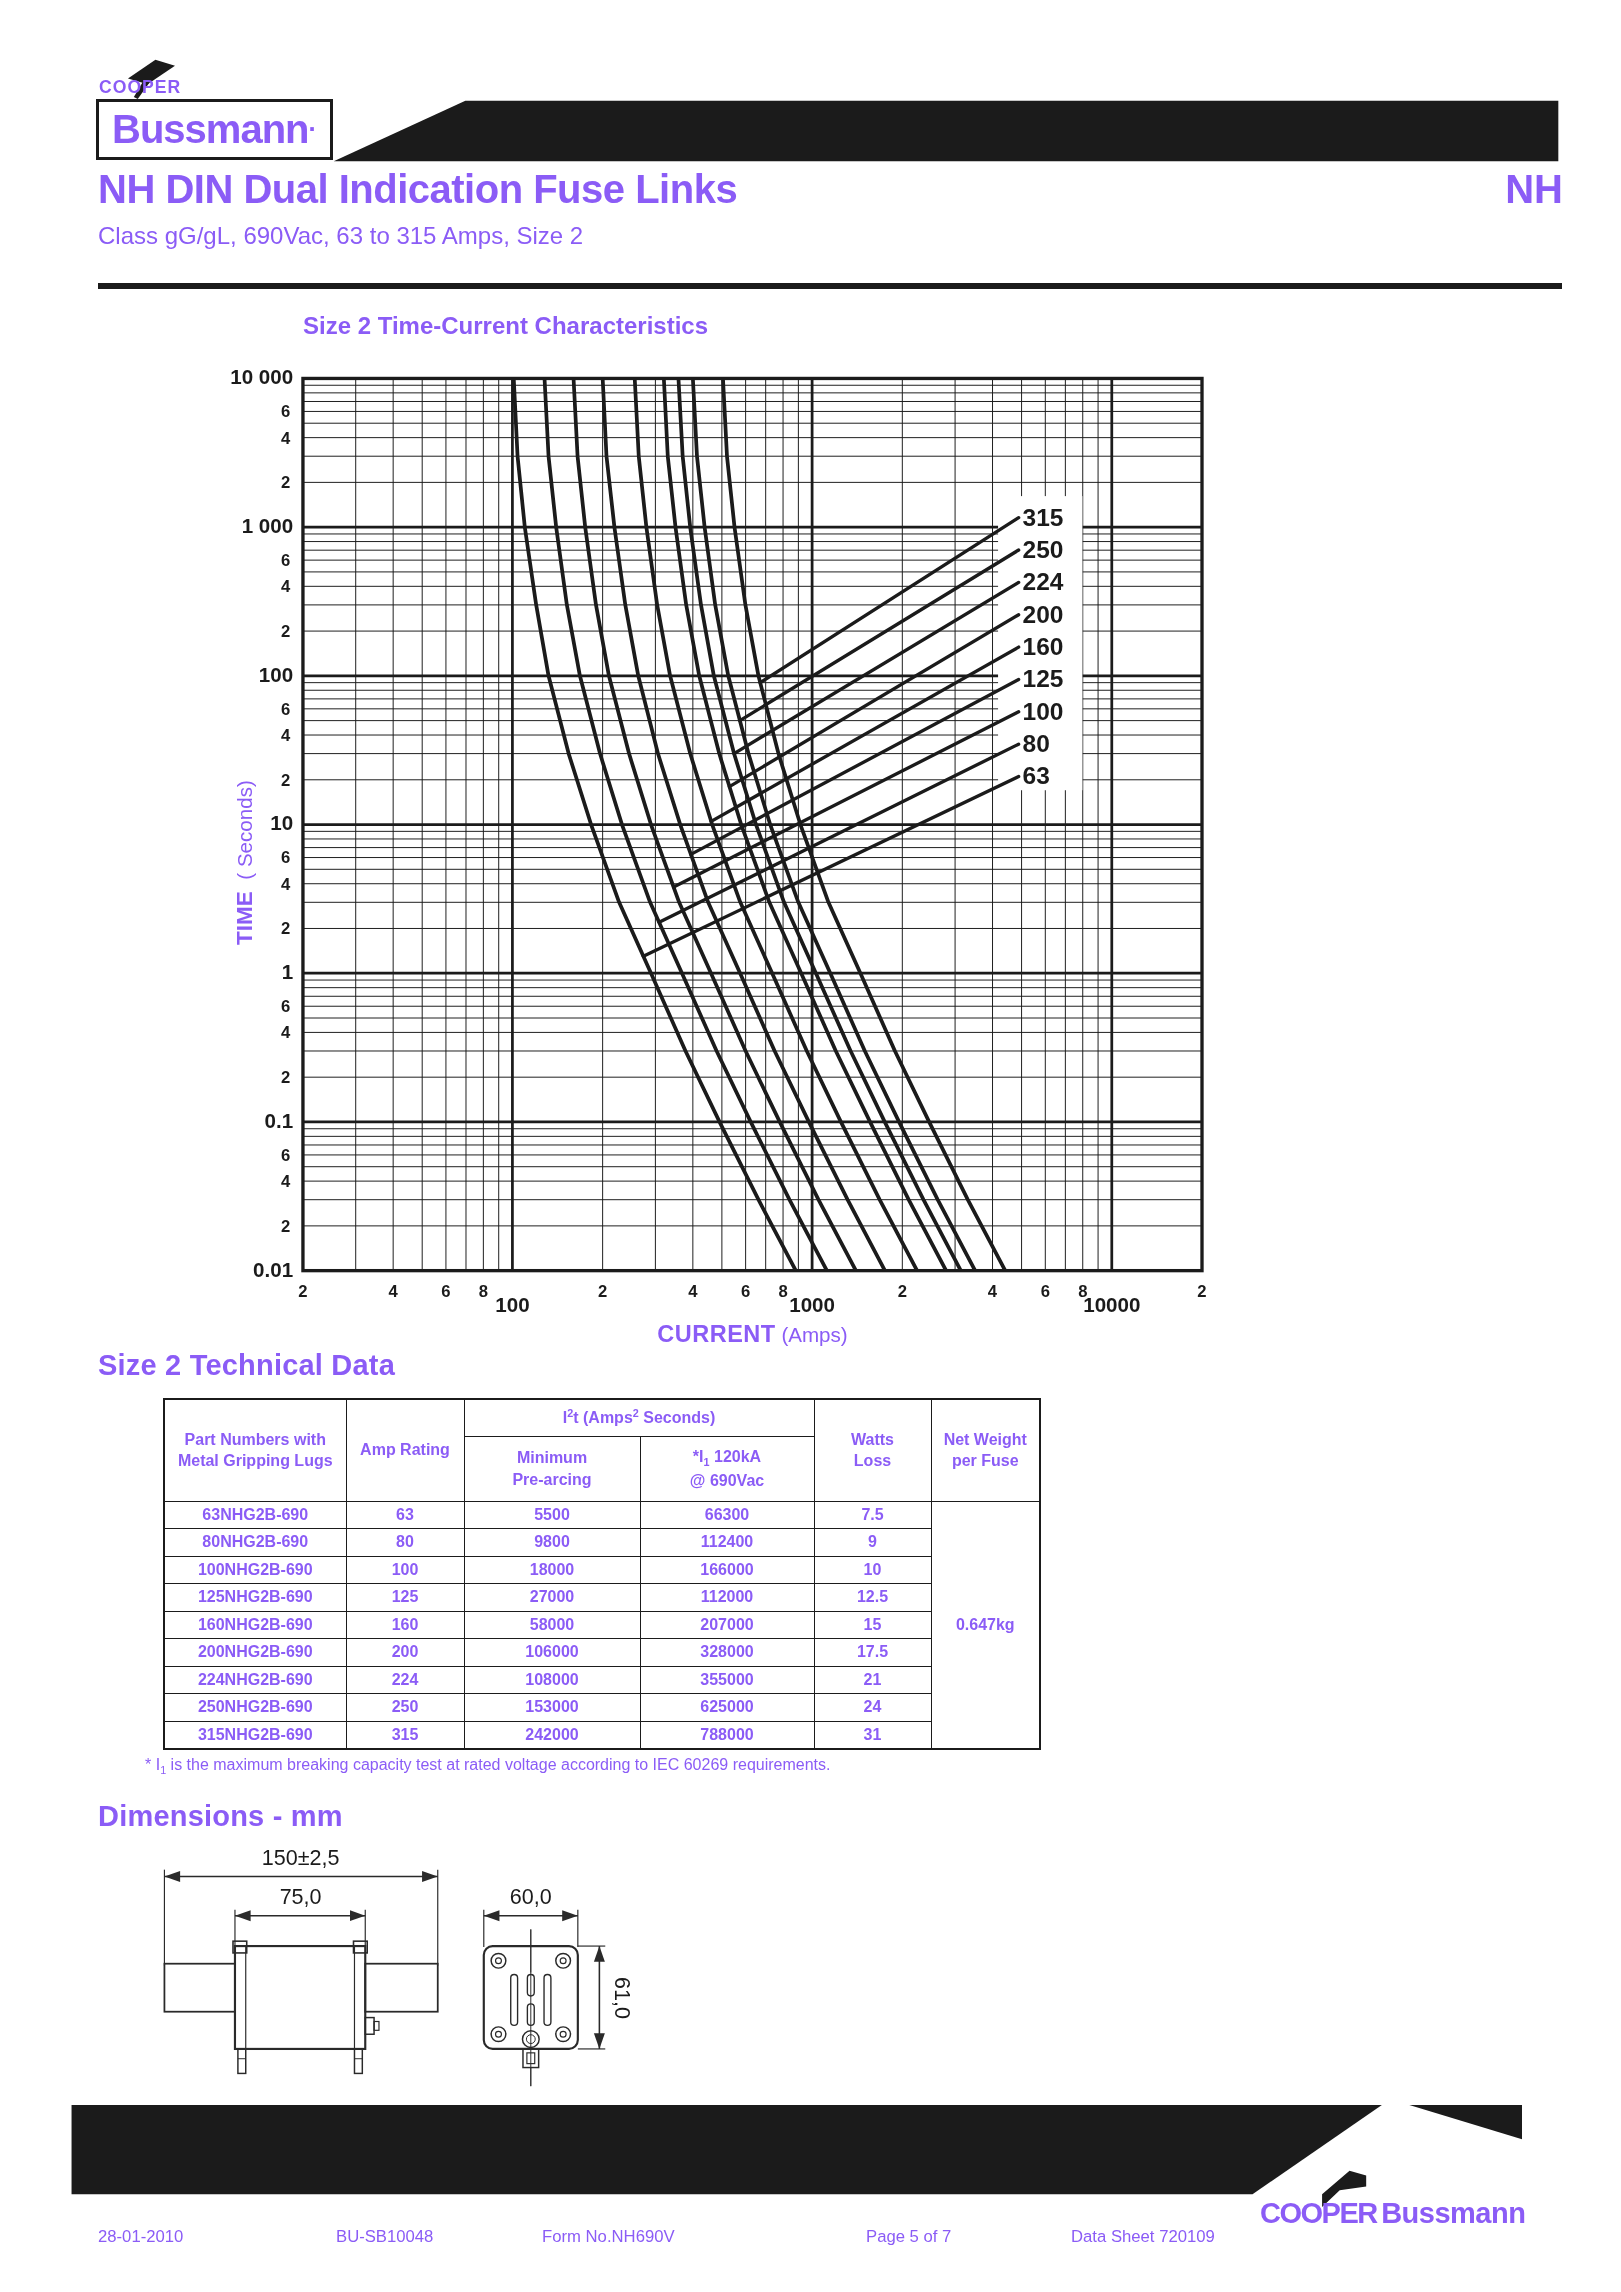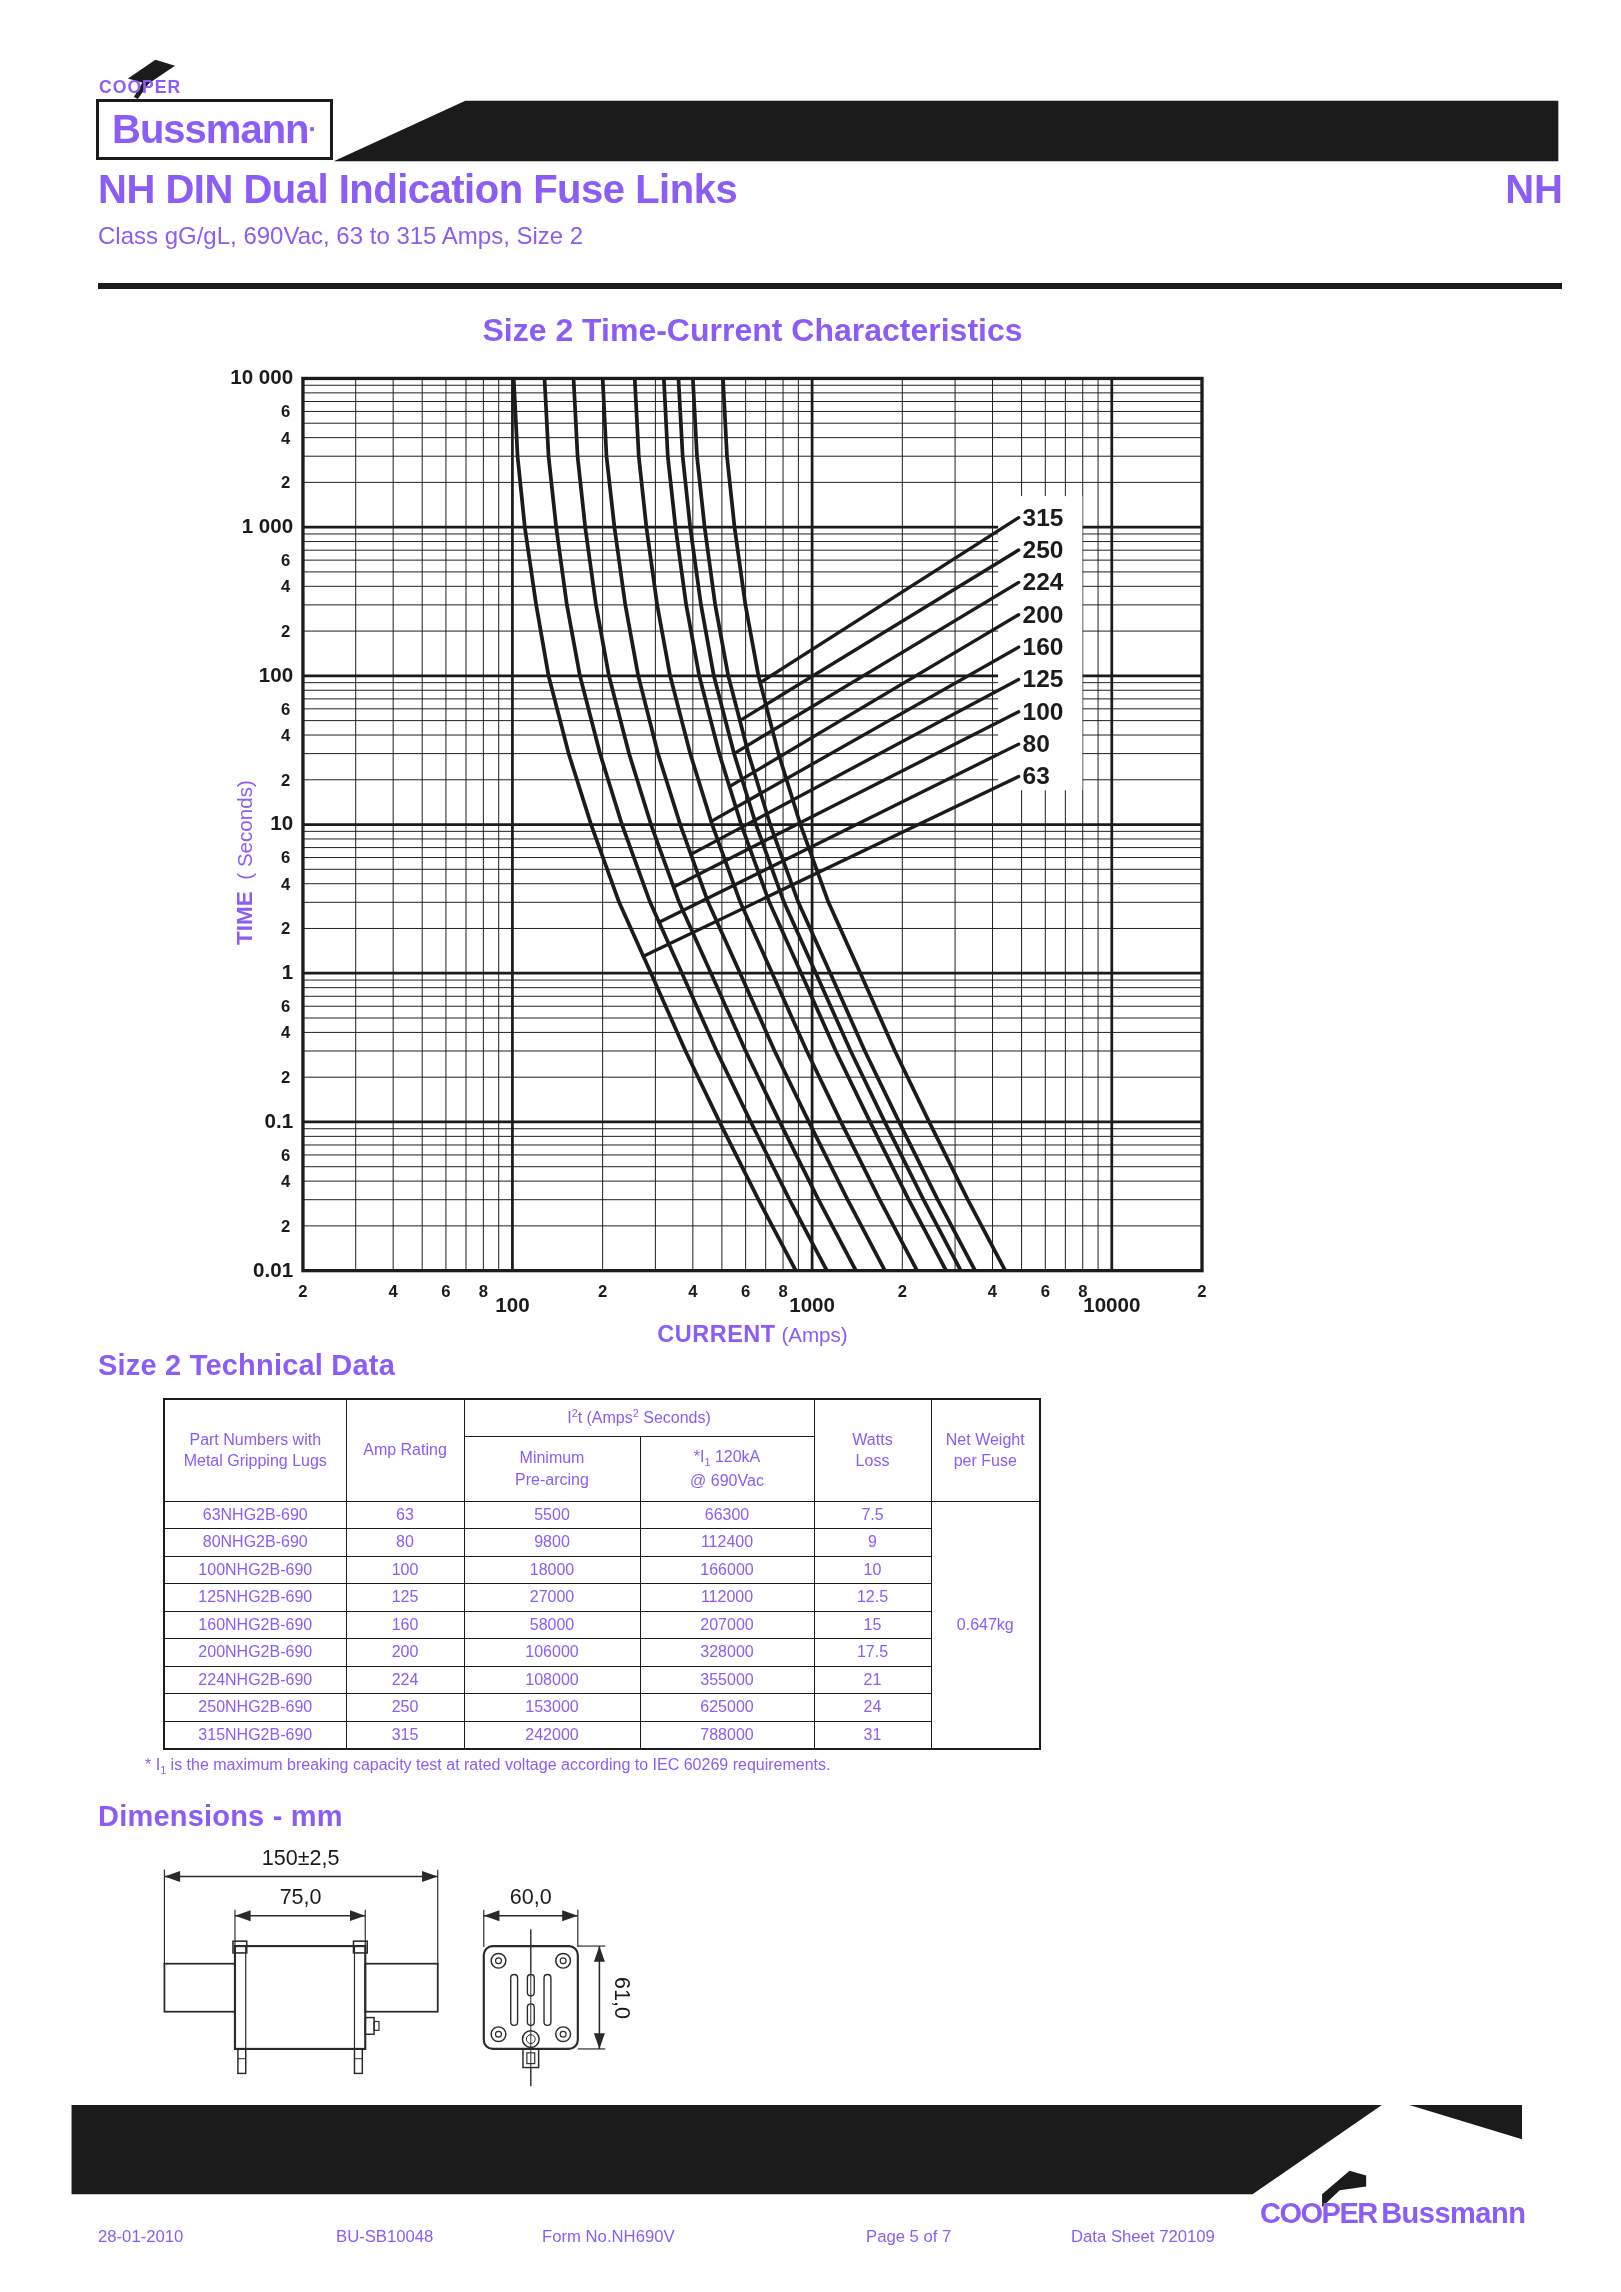--- a/index.html
+++ b/index.html
@@ -10,39 +10,39 @@
   .brand-top{left:99px;top:77px;font-size:17.6px;font-weight:900;letter-spacing:1px;}
   .logo-box{left:96px;top:99px;width:231px;height:55px;border:3.9px solid #1b1b1b;
             display:flex;align-items:center;justify-content:center;}
   .logo-box .word{font-size:40px;font-weight:900;letter-spacing:-1px;}
   .logo-box .mark{font-size:25.5px;font-weight:900;vertical-align:13.7px;}
   .doc-title{left:98px;top:167px;font-size:40px;font-weight:bold;letter-spacing:-0.5px;}
   .doc-corner{left:1406px;top:167px;width:157px;text-align:right;font-size:40px;font-weight:bold;}
   .doc-subtitle{left:98px;top:222px;font-size:24px;}
   .rule{left:98px;top:283px;width:1464px;height:5.9px;background:#1b1b1b;}
   
-  .chart-title{left:303px;top:312px;width:899px;text-align:center;font-size:32px;font-weight:bold;}
+  .chart-title{left:303px;top:312px;width:899px;text-align:left;font-size:24px;font-weight:bold;}
   .y-axis-title{left:100px;top:847px;width:294px;height:31px;text-align:center;
                 transform:rotate(-90deg);font-size:20.6px;}
   .y-axis-title b{font-size:22.5px;}
   .x-axis-title{left:303px;top:1321px;width:899px;text-align:center;font-size:20.6px;}
   .x-axis-title b{font-size:23.5px;letter-spacing:0.5px;}
   svg text{fill:#1b1b1b;font-family:"Liberation Sans","DejaVu Sans",sans-serif;}
   .gl{stroke:#1b1b1b;stroke-width:1;}
   .gl.major{stroke-width:2.8;}
   .frame{fill:none;stroke:#1b1b1b;stroke-width:3.4;}
   .curve{fill:none;stroke:#1b1b1b;stroke-width:3.8;stroke-linejoin:round;stroke-linecap:round;}
   .leader{stroke:#1b1b1b;stroke-width:3.4;stroke-linecap:round;}
   .curve-label{font-size:25px;font-weight:bold;}
   .tick-major{font-size:21px;font-weight:bold;}
   .tick-minor{font-size:17px;font-weight:bold;}
   
   .section-heading{font-size:29px;font-weight:bold;letter-spacing:0.2px;}
   table.tech{border-collapse:collapse;table-layout:fixed;background:#fff;}
-  table.tech td,table.tech th{border:1.6px solid #1b1b1b;font-size:16px;font-weight:400;
+  table.tech td,table.tech th{border:1.6px solid #1b1b1b;font-size:16px;font-weight:700;
        text-align:center;vertical-align:middle;padding:0;white-space:pre-line;line-height:1.35;}
   table.tech{border:2.5px solid #1b1b1b;}
   table.tech tbody td{height:26.5px;}
   .footnote{font-size:16px;}
   .footnote sub, table.tech sub{font-size:10.8px;}
   table.tech sup{font-size:10.8px;}
   
   .draw line,.draw rect,.draw circle,.draw path{stroke:#2a2a2a;fill:none;}
   .draw text{font-size:22px;}
   

